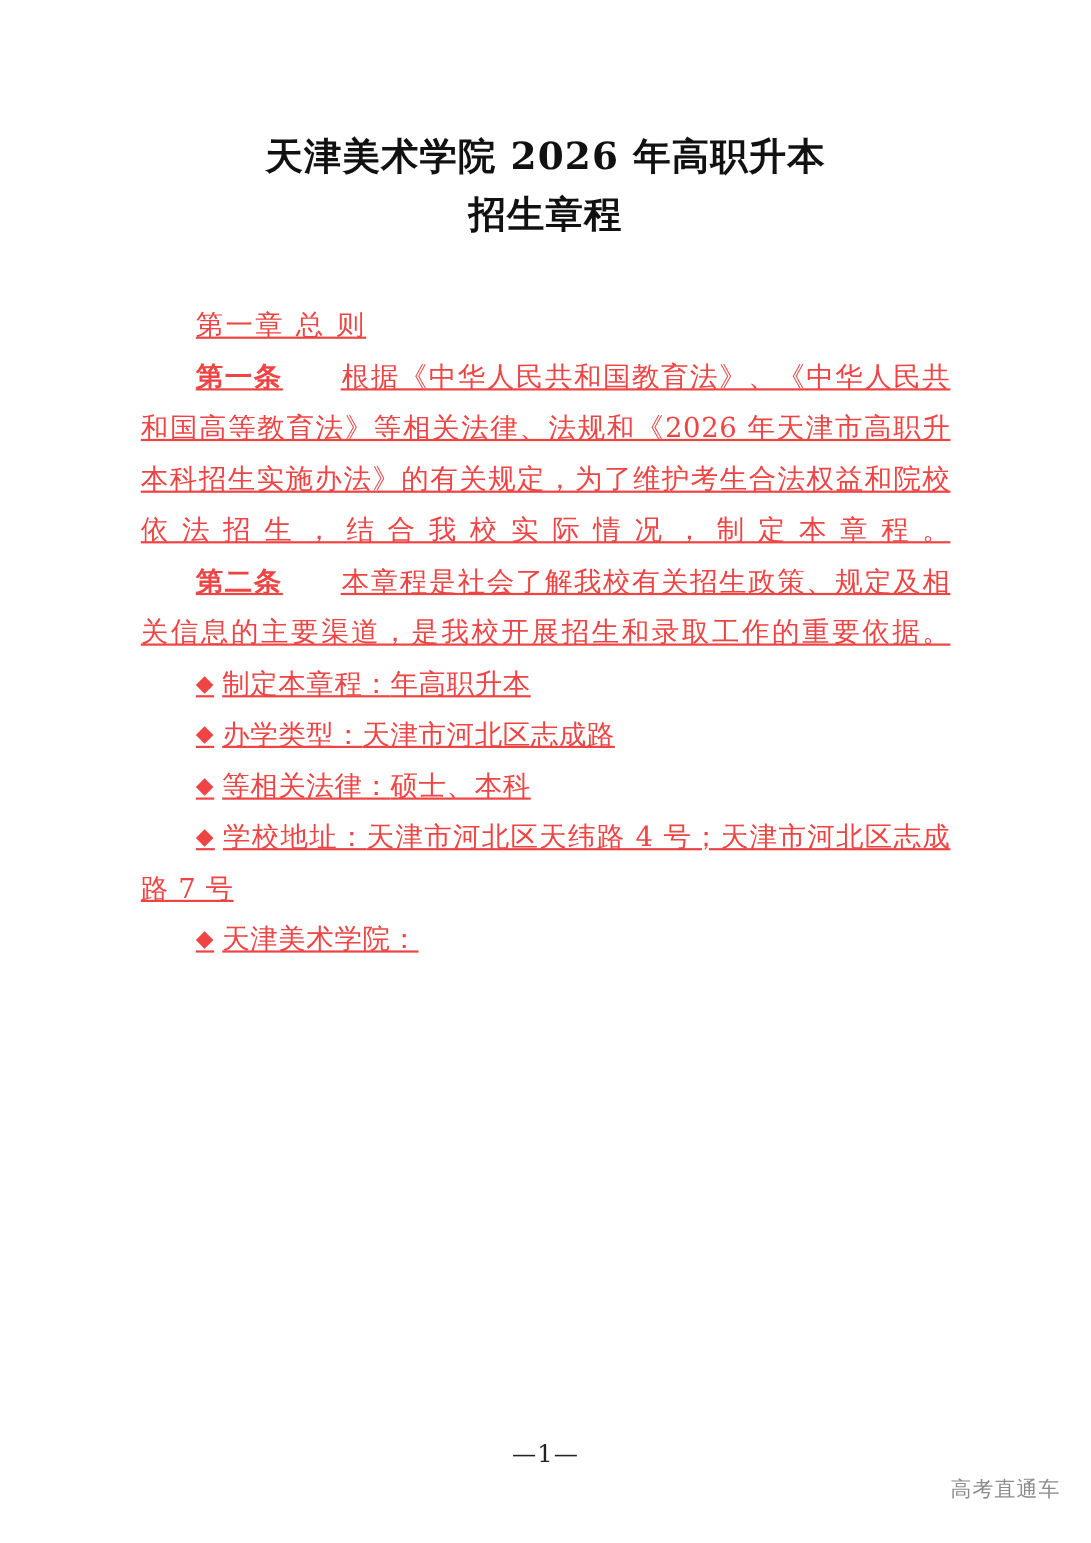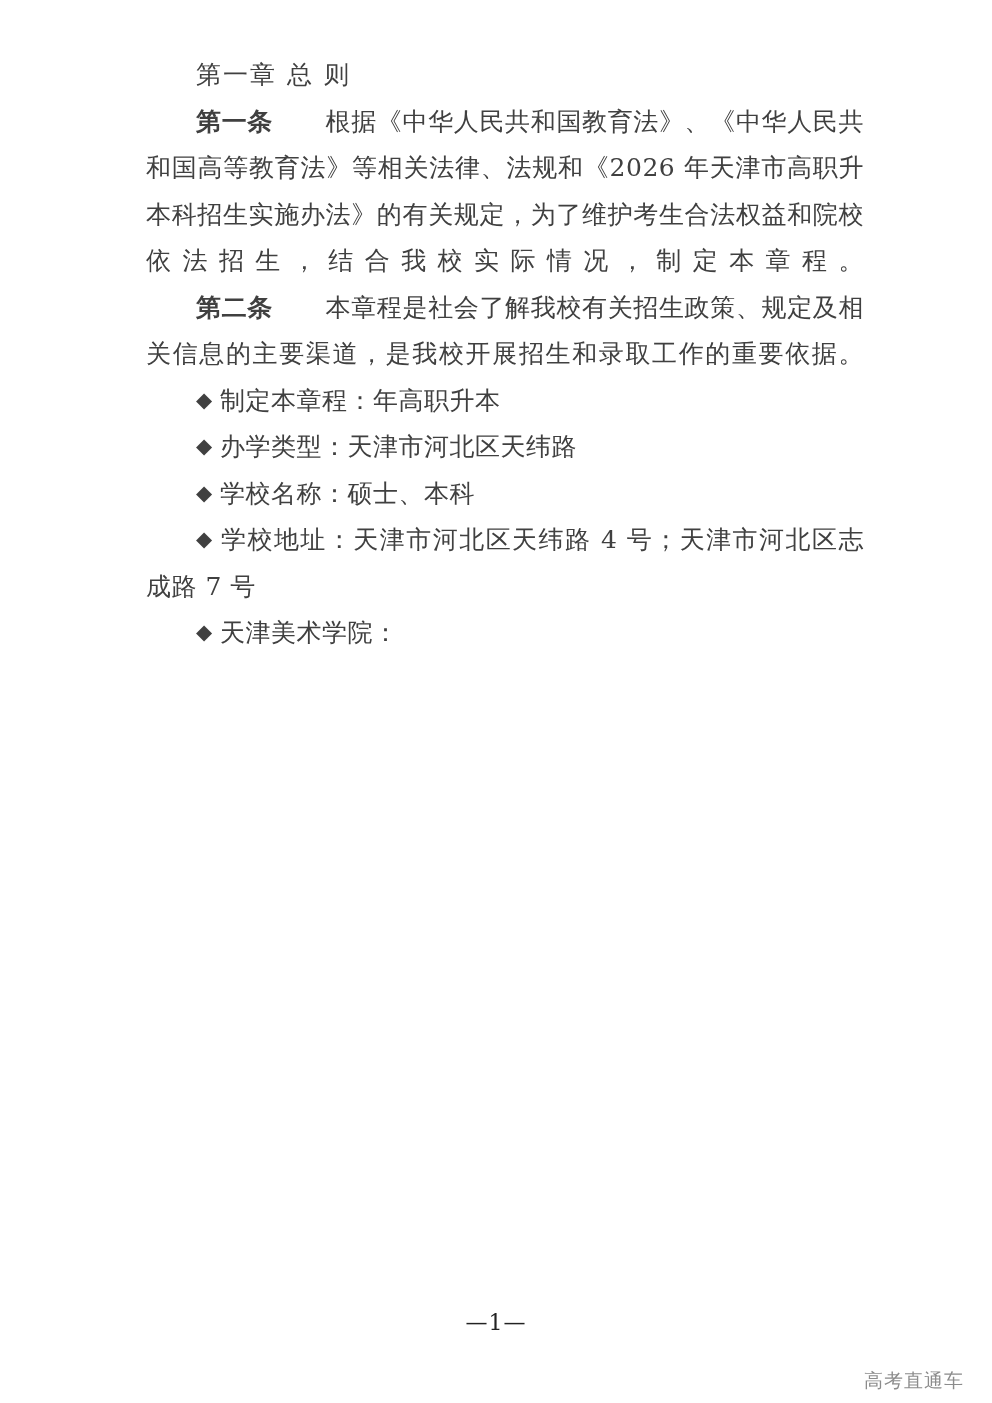--- a/index.html
+++ b/index.html
@@ -38,28 +38,29 @@
     white-space: pre;
   }
 
   
   .body-area {
     margin: 52px 0 0 0;
     padding: 0 128px 0 128px;
   }
 
   p.para {
-    margin: 0 0 0 18px;
+    margin: 0 0 0 0;
     font-size: 25px;
     line-height: 1.86;
     text-align: justify;
     text-align-last: justify;
     text-justify: inter-character;
     letter-spacing: 0.5px;
-    color: #404040;
+    color: #ef4444;
+    text-decoration: underline;
   }
   p.para.last-left {
     text-align-last: left;
   }
   p.para.indent {
     text-indent: 2em;
   }
   p.chapter {
     text-align-last: left;
     letter-spacing: 2px;
@@ -91,56 +92,60 @@
     bottom: 68px;
     text-align: center;
     font-size: 22px;
     color: #222;
     letter-spacing: 1px;
   }
 
   .watermark {
     position: absolute;
     right: 28px;
-    bottom: 9px;
+    bottom: 36px;
     font-family: "DejaVu Sans", "Liberation Sans", sans-serif;
     font-size: 19px;
     color: #8c8c8c;
     letter-spacing: 1px;
   }
 </style>
 </head>
 <body>
 
 <div class="page">
 
+  <h1 class="doc-title">
+    <span class="line">天津美术学院 2026 年高职升本</span>
+    <span class="line">招生章程</span>
+  </h1>
 
   <div class="body-area">
 
     <p class="para chapter indent">第一章    总      则</p>
 
     <p class="para indent">
       <span class="bold">第一条</span><span class="sp-wide"></span><span>根据《中华人民共和国教育法》、《中华人民共和国高等教育法》等相关法律、法规和《2026 年天津市高职升本科招生实施办法》的有关规定，为了维护考生合法权益和院校依法招生，结合我校实际情况，制定本章程。</span>
     </p>
 
     <p class="para indent">
       <span class="bold">第二条</span><span class="sp-wide"></span><span>本章程是社会了解我校有关招生政策、规定及相关信息的主要渠道，是我校开展招生和录取工作的重要依据。</span>
     </p>
 
 
     <p class="para bullet">
       <span class="diamond">◆</span><span>制定本章程：</span><span>年高职升本</span>
     </p>
 
     <p class="para bullet">
-      <span class="diamond">◆</span><span>办学类型：</span><span>天津市河北区天纬路</span>
+      <span class="diamond">◆</span><span>办学类型：</span><span>天津市河北区志成路</span>
     </p>
 
     <p class="para bullet">
-      <span class="diamond">◆</span><span>学校名称：</span><span>硕士、本科</span>
+      <span class="diamond">◆</span><span>等相关法律：</span><span>硕士、本科</span>
     </p>
 
     <p class="para last-left" style="text-indent:2em;">
       <span class="diamond">◆</span><span>学校地址：</span><span>天津市河北区天纬路 4 号；天津市河北区志成路 7 号</span>
     </p>
 
     <p class="para bullet">
       <span class="diamond">◆</span><span>天津美术学院：</span>
     </p>
 

